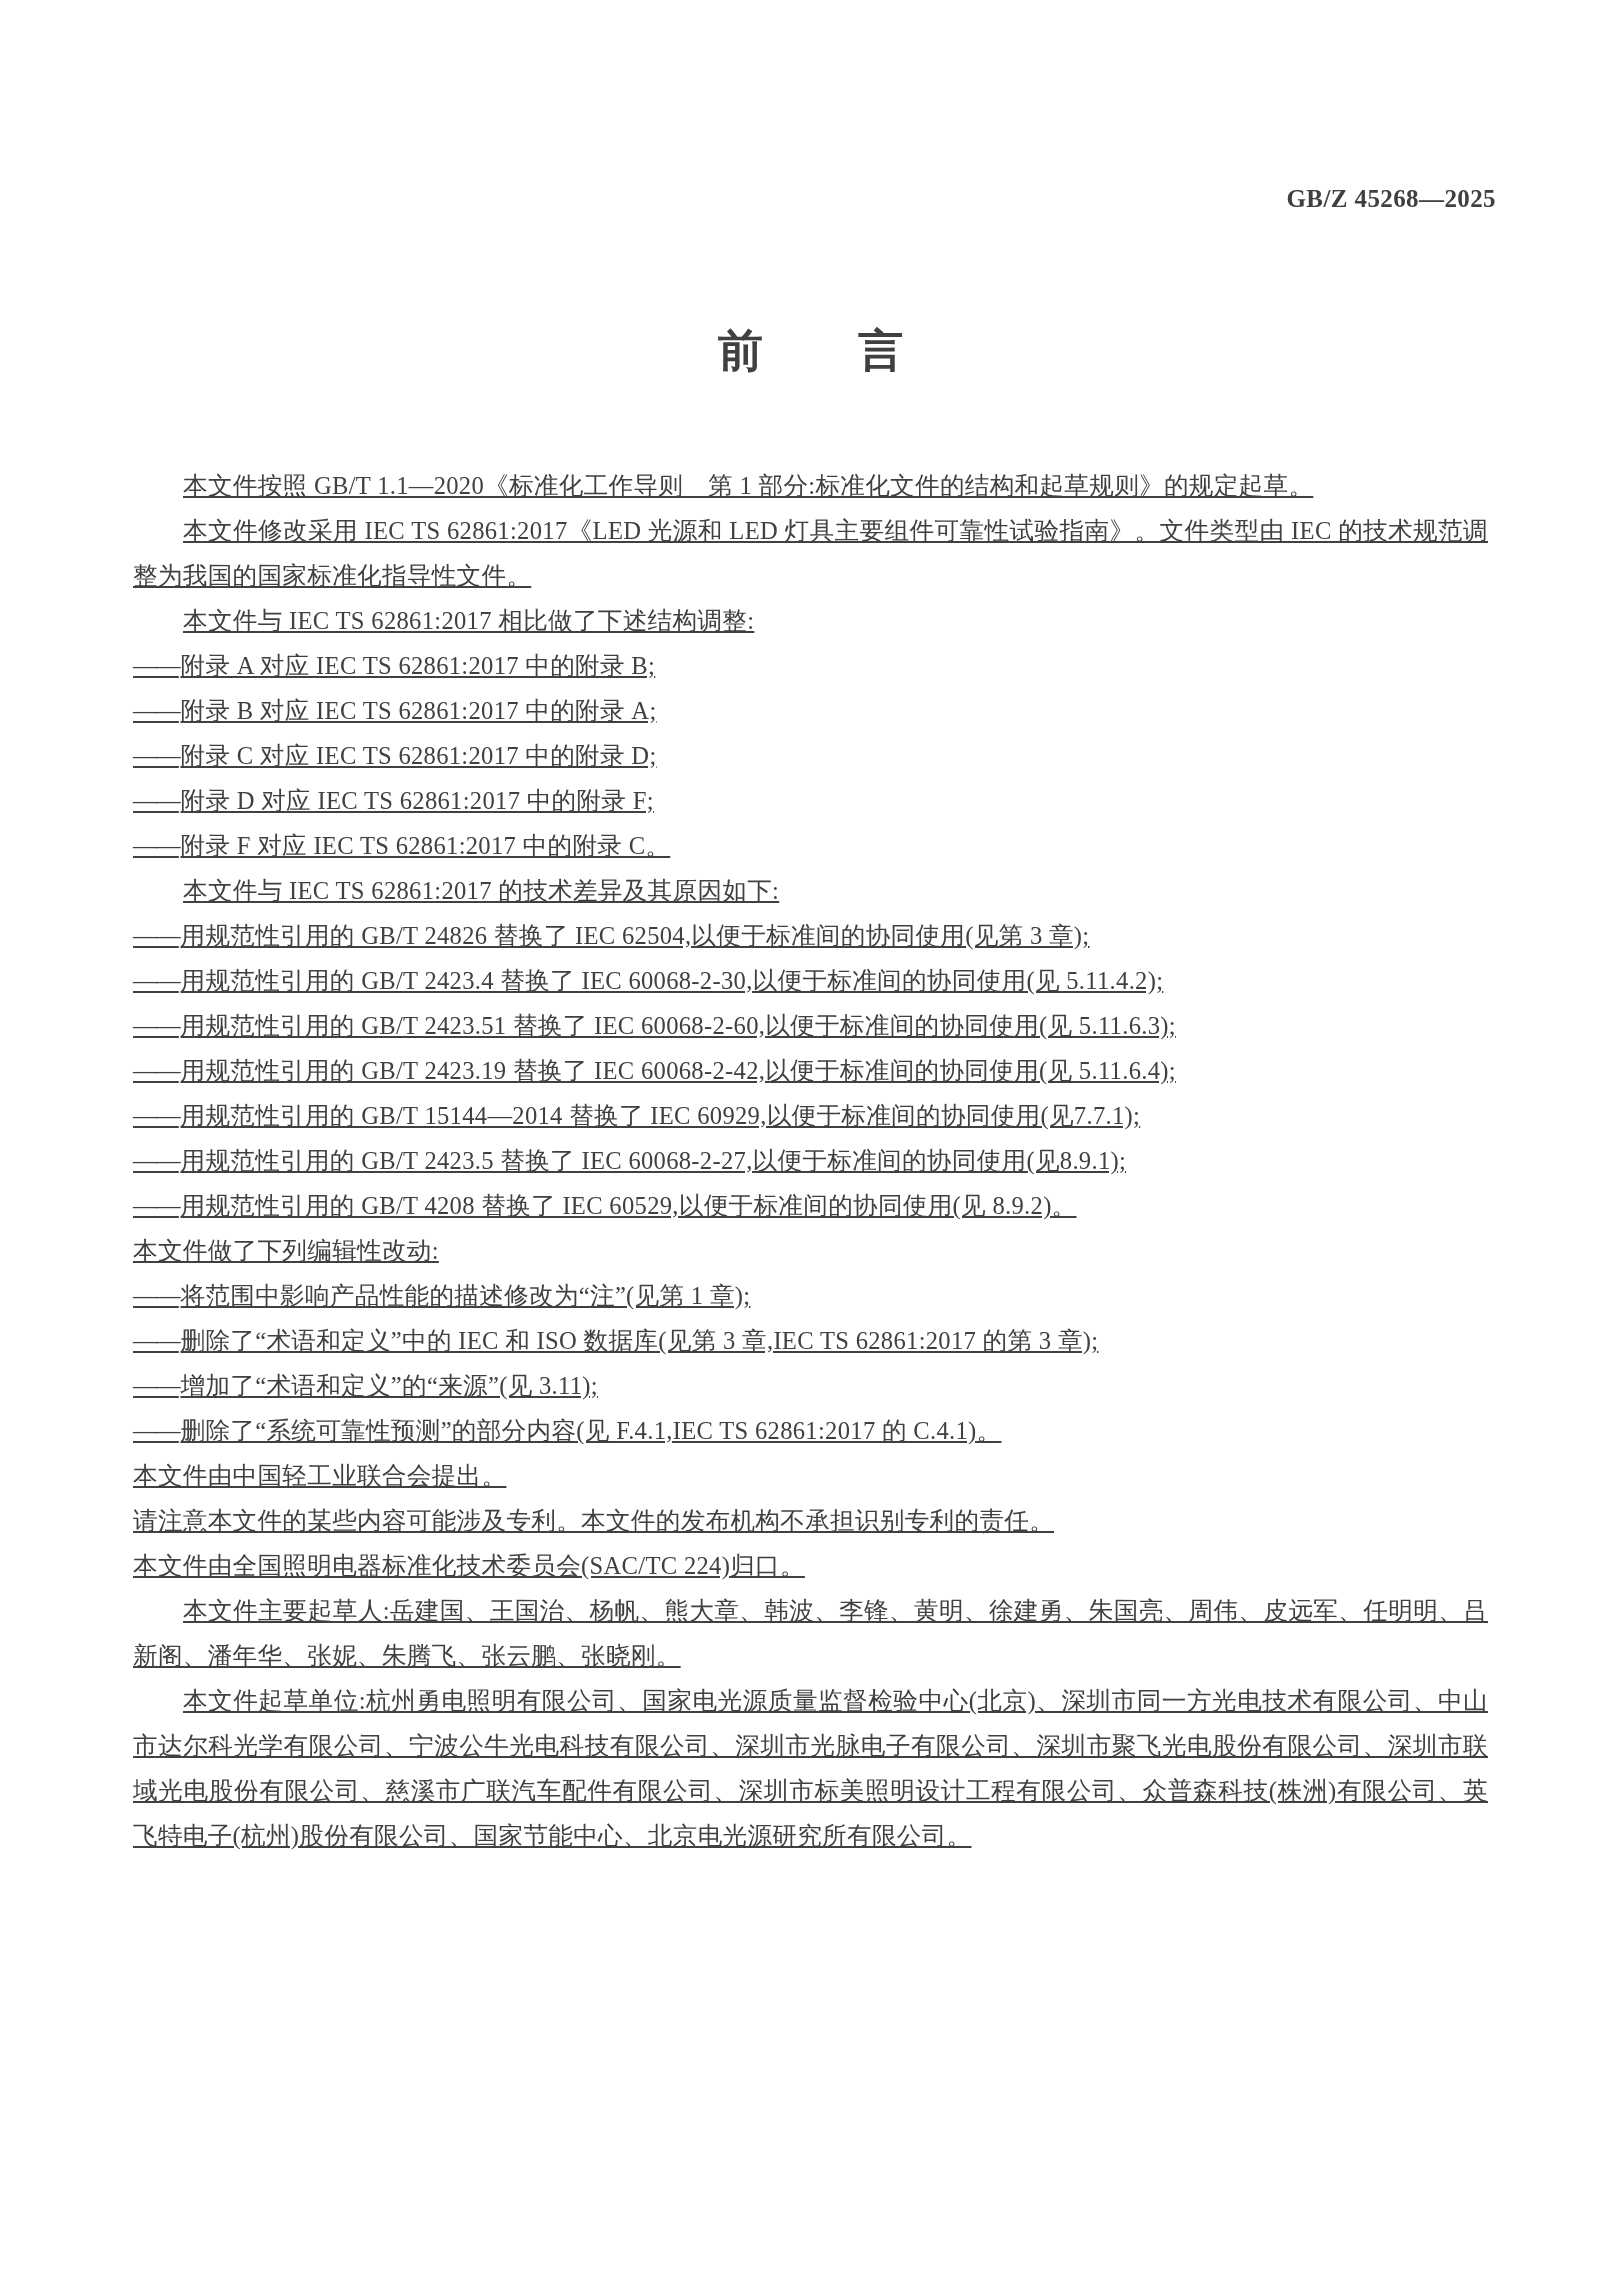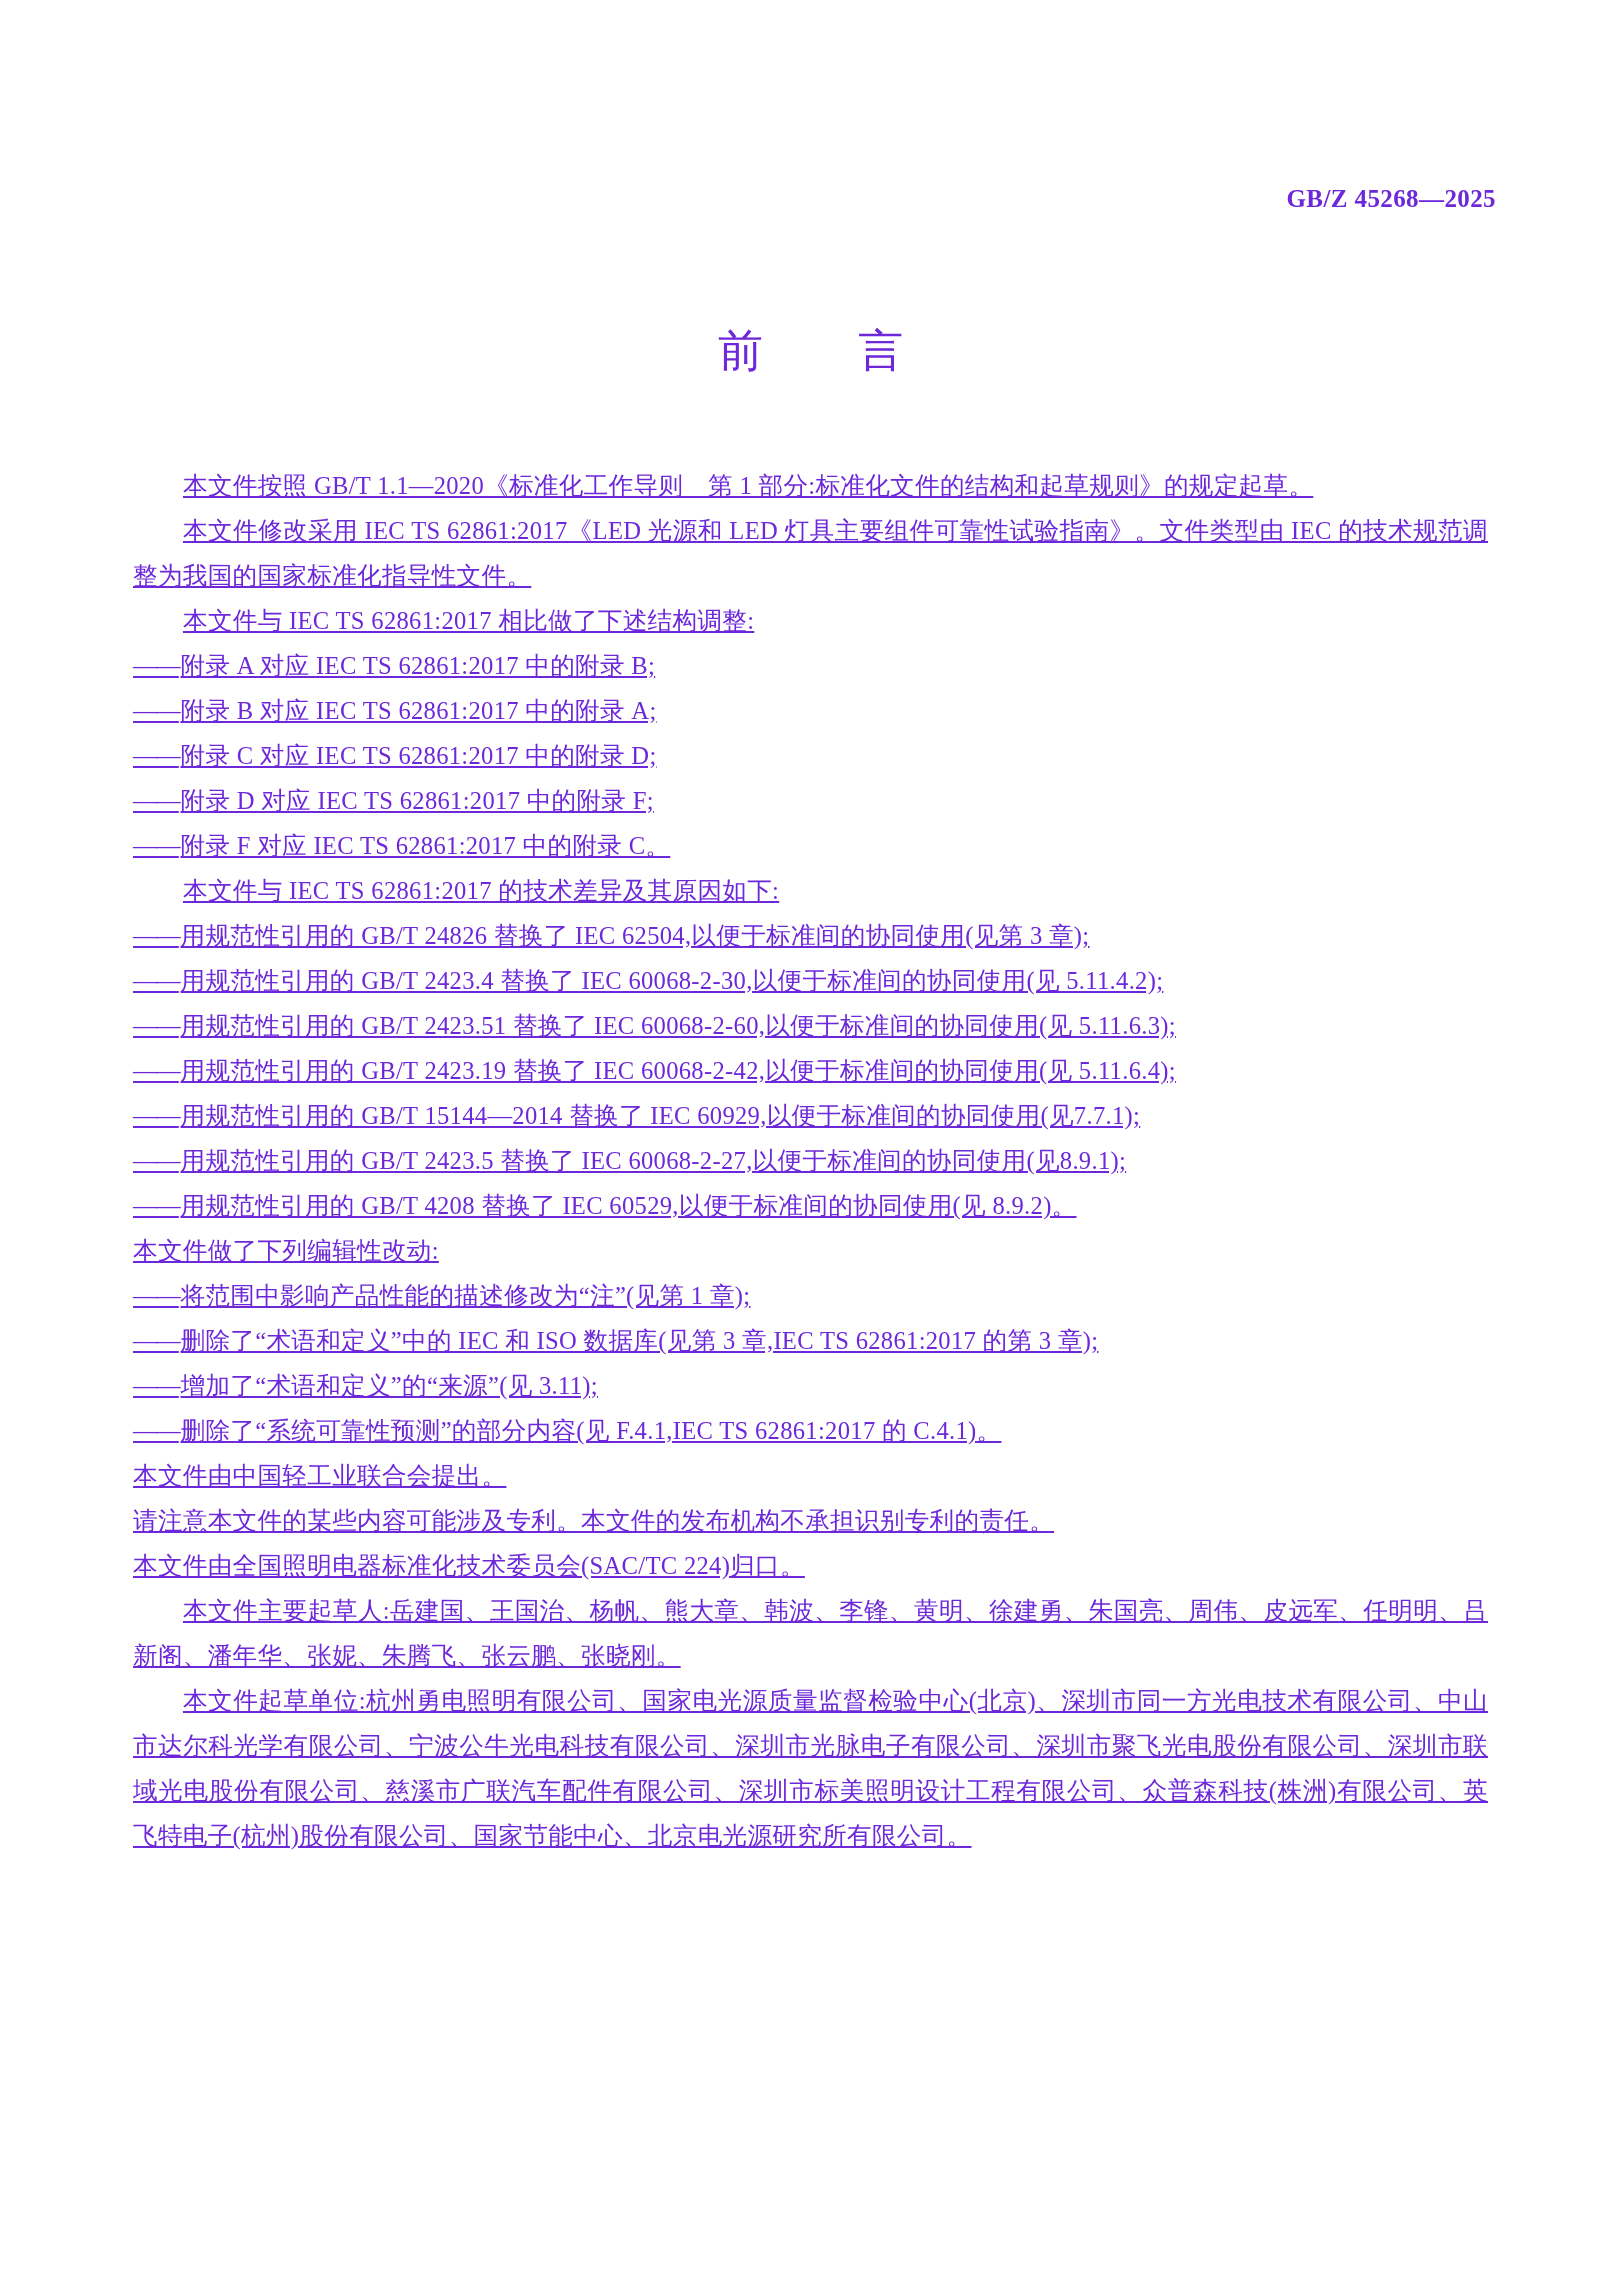--- a/index.html
+++ b/index.html
@@ -7,21 +7,21 @@
     margin: 0;
     padding: 0;
     background: #ffffff;
   }
   .page {
     position: relative;
     width: 1623px;
     height: 1996px;
     background: #ffffff;
     font-family: "Liberation Serif", "DejaVu Serif", serif;
-    color: #6d28d9;
+    color: #404040;
     box-sizing: border-box;
     overflow: hidden;
   }
 
   
   .header {
     position: absolute;
     top: 185px;
     left: 0;
     right: 127px;
@@ -33,21 +33,21 @@
   }
 
   
   .doc-title {
     position: absolute;
     top: 321px;
     left: 0;
     right: 0;
     text-align: center;
     font-size: 45px;
-    font-weight: 400;
+    font-weight: 700;
     letter-spacing: 1.7px;
     white-space: pre;
   }
 
   
   .body-col {
     position: absolute;
     top: 463px;
     left: 133px;
     width: 1355px;

